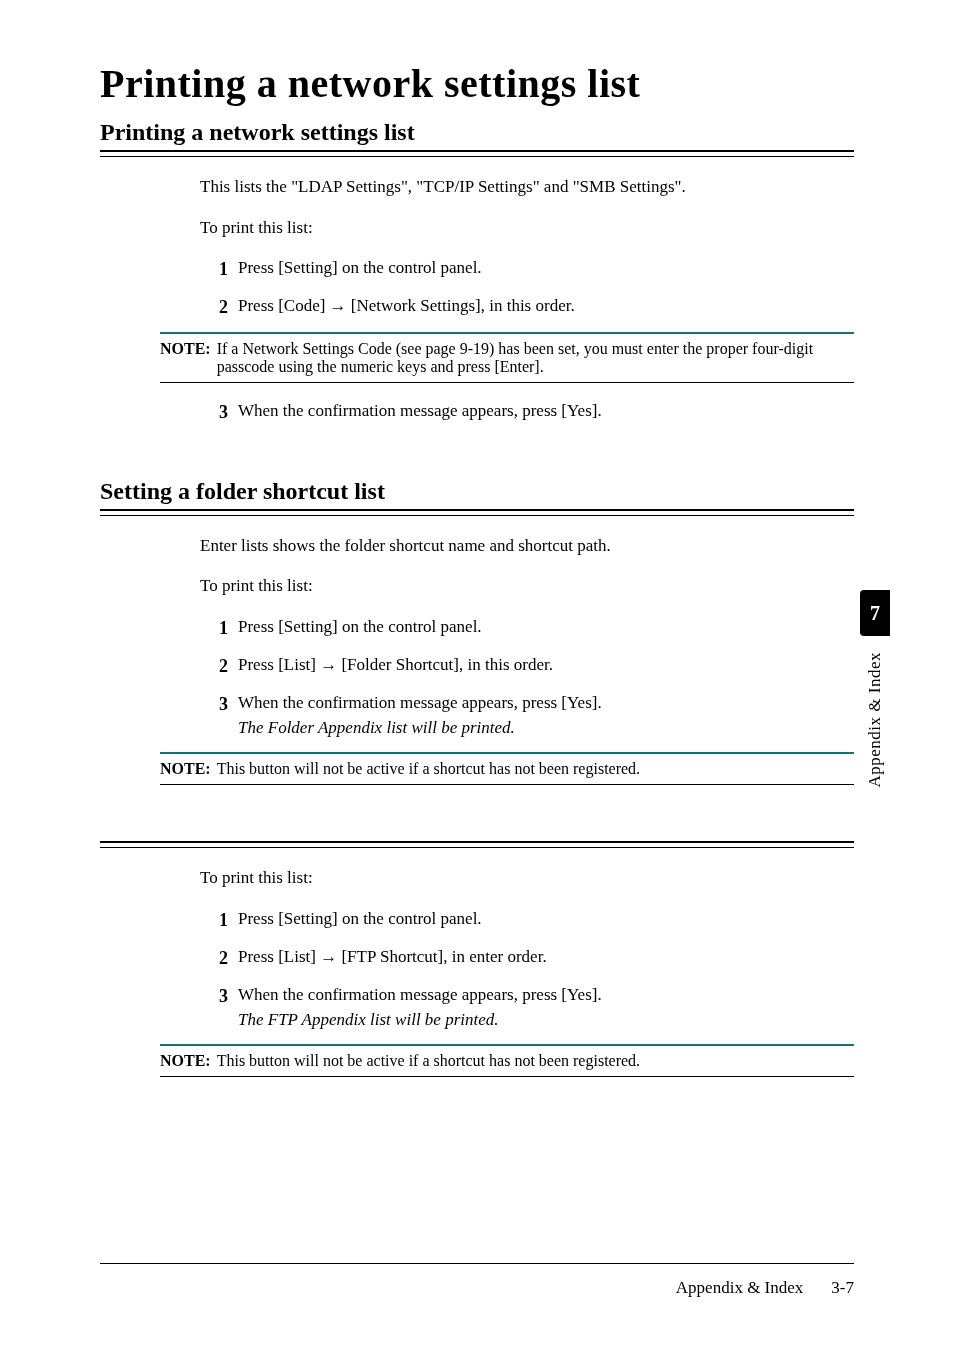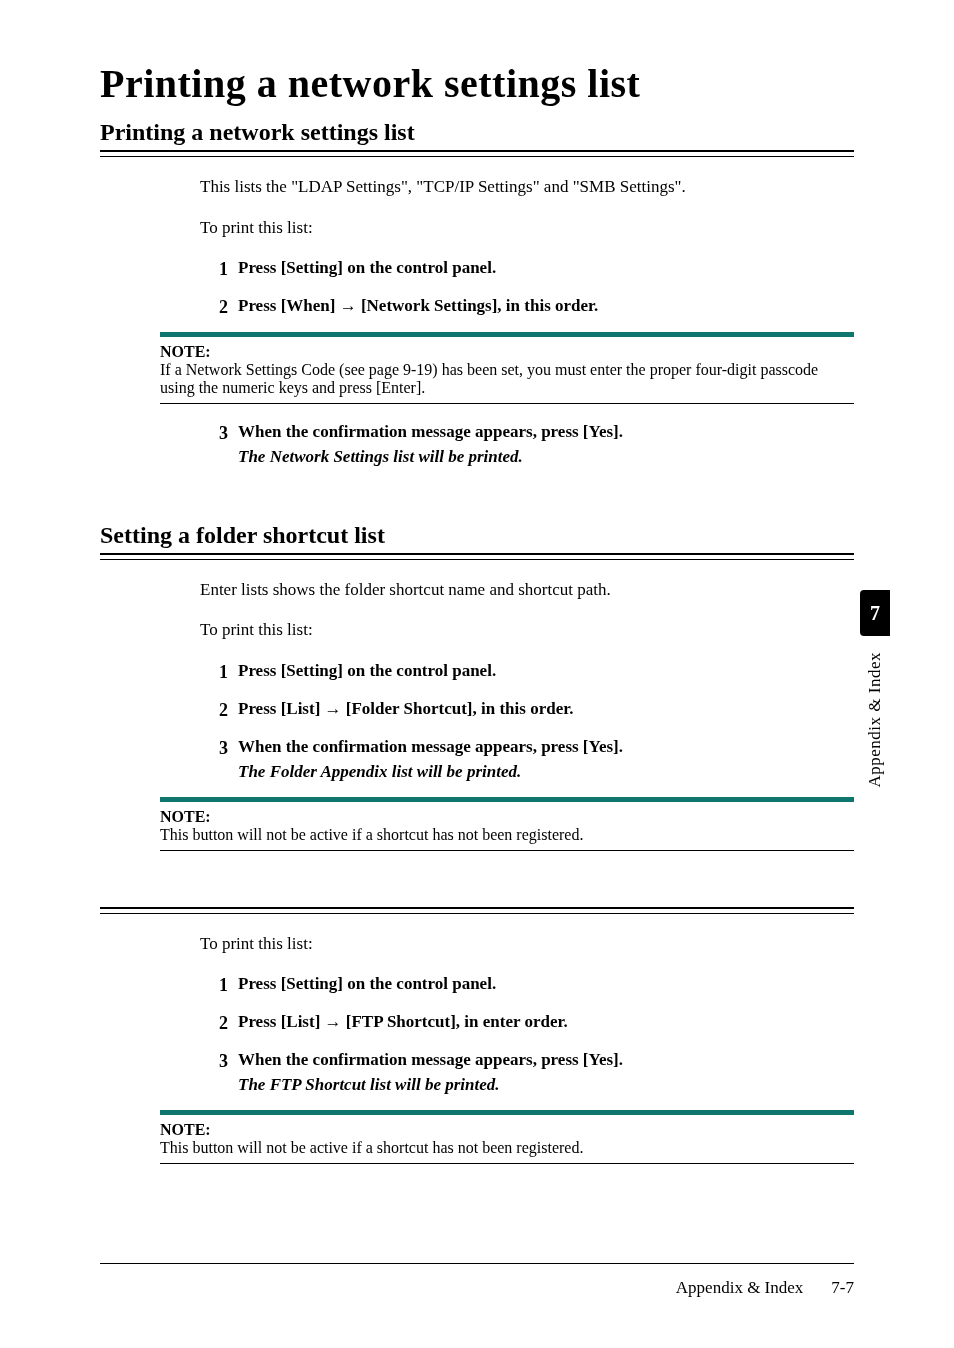--- a/index.html
+++ b/index.html
@@ -51,32 +51,30 @@
   .step .num {
     width: 28px;
     flex-shrink: 0;
     font-weight: bold;
     font-size: 18px;
     text-align: right;
     margin-right: 10px;
   }
   .step .txt {
     flex: 1;
-    font-weight: bold;
   }
   .italic {
     font-style: italic;
   }
   .note-block {
-    border-top: 5px solid #0f766e;
+    border-top: 2px solid #0f766e;
     border-bottom: 1px solid #000;
     padding: 6px 0;
     margin: 4px 0 16px 0;
     display: flex;
-    flex-direction: column;
   }
   .note-label {
     font-weight: bold;
     flex-shrink: 0;
     margin-right: 6px;
   }
   .note-text {
     flex: 1;
   }
   .section-gap {
@@ -134,35 +132,34 @@
   <div class="body">
     <p class="para">This lists the "LDAP Settings", "TCP/IP Settings" and "SMB Settings".</p>
     <p class="para">To print this list:</p>
 
     <div class="step">
       <div class="num">1</div>
       <div class="txt">Press [Setting] on the control panel.</div>
     </div>
     <div class="step">
       <div class="num">2</div>
-      <div class="txt">Press [When] → [Network Settings], in this order.</div>
+      <div class="txt">Press [Code] → [Network Settings], in this order.</div>
     </div>
   </div>
 
   <div class="note-block" style="margin-left:60px;">
     <div class="note-label">NOTE:</div>
     <div class="note-text">If a Network Settings Code (see page 9-19) has been set, you must enter the proper four-digit passcode using the numeric keys and press [Enter].</div>
   </div>
 
   <div class="body">
     <div class="step">
       <div class="num">3</div>
       <div class="txt">
         <span>When the confirmation message appears, press [Yes].</span><br>
-        <span class="italic">The Network Settings list will be printed.</span>
       </div>
     </div>
   </div>
 
   <div class="section-gap"></div>
 
   <h2 class="section-heading">Setting a folder shortcut list</h2>
   <hr class="dbl-rule">
   <div class="body">
     <p class="para">Enter lists shows the folder shortcut name and shortcut path.</p>
@@ -201,33 +198,33 @@
       <div class="txt">Press [Setting] on the control panel.</div>
     </div>
     <div class="step">
       <div class="num">2</div>
       <div class="txt">Press [List] → [FTP Shortcut], in enter order.</div>
     </div>
     <div class="step">
       <div class="num">3</div>
       <div class="txt">
         <span>When the confirmation message appears, press [Yes].</span><br>
-        <span class="italic">The FTP Shortcut list will be printed.</span>
+        <span class="italic">The FTP Appendix list will be printed.</span>
       </div>
     </div>
   </div>
 
   <div class="note-block" style="margin-left:60px;">
     <div class="note-label">NOTE:</div>
     <div class="note-text">This button will not be active if a shortcut has not been registered.</div>
   </div>
 
   <div class="side-tab">
     <div class="tab-chip">7</div>
     <div class="tab-text">Appendix &amp; Index</div>
   </div>
 
   <div class="footer">
     <span>Appendix &amp; Index</span>
-    <span>7-7</span>
+    <span>3-7</span>
   </div>
 
 </div>
 
 </body></html>

